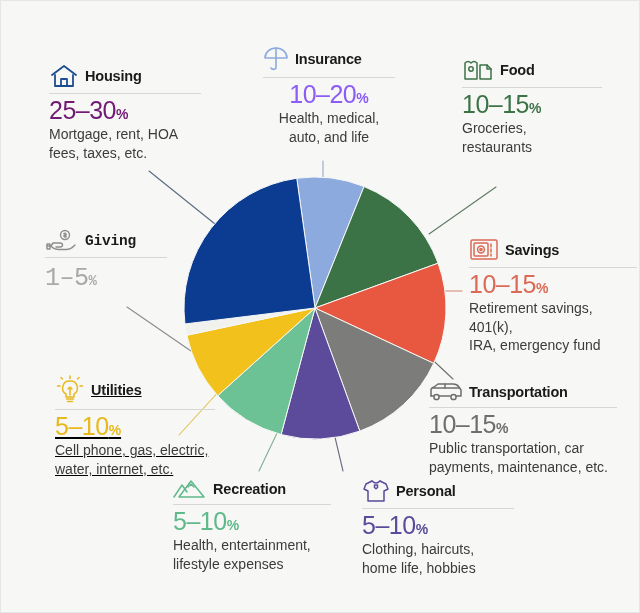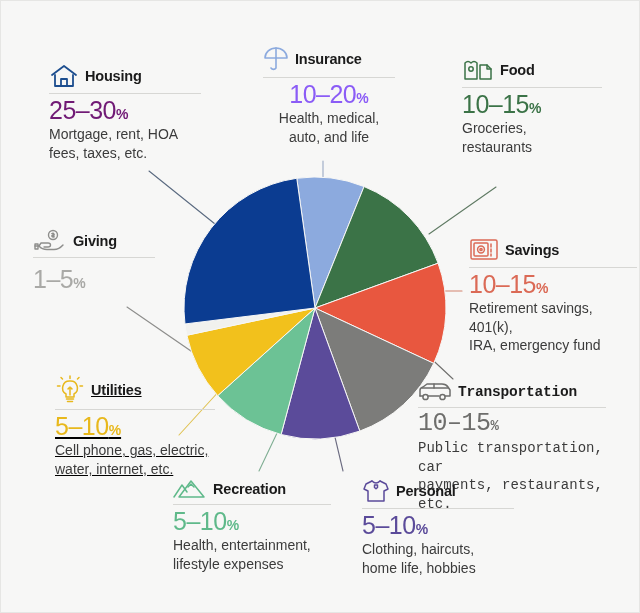--- a/index.html
+++ b/index.html
@@ -75,25 +75,25 @@
     line-height: 1.33;
     margin-top: 2px;
     white-space: pre-line;
   }
 
   
   #cat-housing        { left: 48px;  top: 62px;  width: 152px; }
   #cat-insurance      { left: 262px; top: 44px;  width: 132px; text-align: center; }
   #cat-food           { left: 461px; top: 56px;  width: 140px; }
   #cat-savings        { left: 468px; top: 236px; width: 168px; }
-  #cat-transportation { left: 417px; top: 380px; width: 188px; font-family: Liberation Mono, monospace; }
+  #cat-transportation { left: 428px; top: 380px; width: 188px; }
   #cat-personal       { left: 348px; top: 477px; width: 152px; margin-left: 13px; }
   #cat-recreation     { left: 172px; top: 477px; width: 158px; }
   #cat-utilities      { left: 54px;  top: 374px; width: 160px; text-decoration: underline; }
-  #cat-giving         { left: 32px;  top: 228px; width: 122px; }
+  #cat-giving         { left: 44px;  top: 228px; width: 122px; font-family: Liberation Mono, monospace; }
 
   
   #cat-savings .cat-pct { margin-left: 0; }
 </style>
 </head>
 <body>
 
 <div id="infographic">
 
   <svg id="connectors" viewBox="0 0 640 613" xmlns="http://www.w3.org/2000/svg">
@@ -217,21 +217,21 @@
         <circle cx="7.5" cy="16" r="2.6"></circle>
         <circle cx="24.5" cy="16" r="2.6"></circle>
       </svg>
       <span class="cat-title">Transportation</span>
     </div>
     <div class="rule"></div>
     <div class="cat-pct" style="color:#6E6E6C;">
       <span>10–15</span><span class="sym">%</span>
     </div>
     <div class="cat-desc">Public transportation, car
-payments, restaurants, etc.</div>
+payments, maintenance, etc.</div>
   </div>
 
   <div class="cat" id="cat-personal">
     <div class="cat-head">
       <svg class="cat-icon" width="28" height="26" viewBox="0 0 28 26" fill="none" stroke="#5B4B9A" stroke-width="1.5" stroke-linecap="round" stroke-linejoin="round">
         <path d="M10 3 L4 6 L2 11 L6 13 V23 H22 V13 L26 11 L24 6 L18 3"></path>
         <path d="M10 3 Q14 7 18 3"></path>
         <path d="M12.5 7 H15.5 V9.5 L14 10.8 L12.5 9.5 Z"></path>
       </svg>
       <span class="cat-title">Personal</span>

